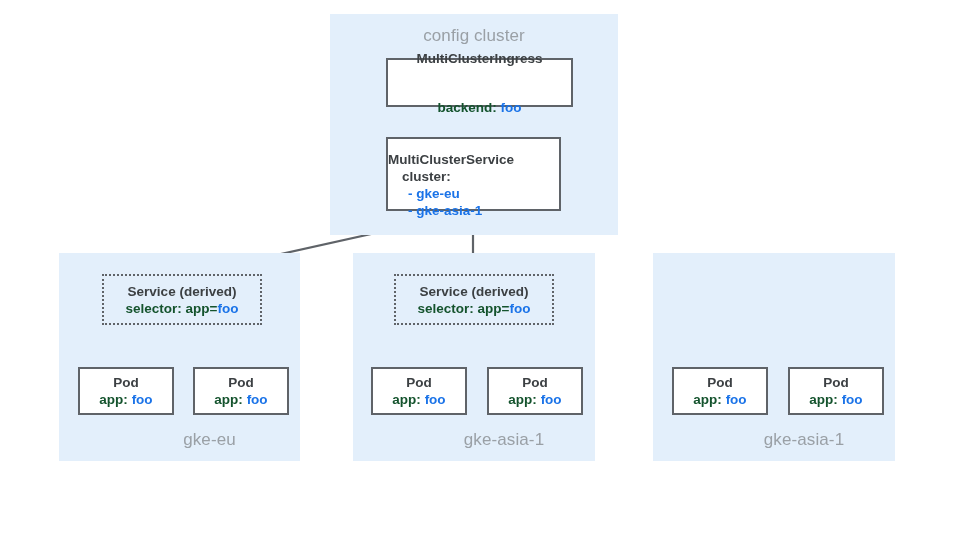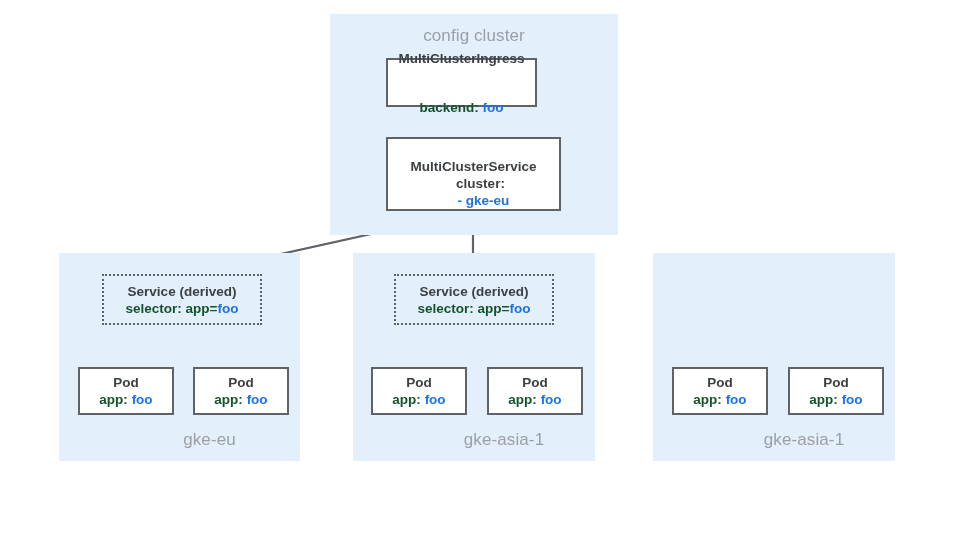--- a/index.html
+++ b/index.html
@@ -57,23 +57,23 @@
     line-height: 17px;
     font-weight: bold;
     z-index: 3;
   }
   .node .ln { white-space: nowrap; }
   .node.derived {
     background: transparent;
     border: 2px dotted #5f6368;
   }
   .node.mcs {
-    align-items: center;
+    align-items: flex-start;
     justify-content: flex-start;
-    padding: 19px 0 0 0;
+    padding: 12px 0 0 0;
   }
   .node.mcs .title { text-align: center; }
   .node.mcs .ln.left { padding-left: 14px; text-align: left; }
   .node.mcs .ln.item { padding-left: 20px; text-align: left; }
   .val { color: #1a73e8; font-weight: bold; }
   .lbl { color: #14532d; font-weight: bold; }
 </style>
 </head>
 <body>
 
@@ -113,32 +113,33 @@
     <g>
       <line x1="471" y1="326" x2="424" y2="360" stroke="#bdc1c6" stroke-width="3" stroke-dasharray="9 7" marker-end="url(#ah-dash)"></line>
       <line x1="476" y1="326" x2="524" y2="360" stroke="#bdc1c6" stroke-width="3" stroke-dasharray="9 7" marker-end="url(#ah-dash)"></line>
     </g>
   </svg>
 
   <div class="panel" style="left:330px; top:14px; width:288px; height:221px;">
     <div class="panel-title top">config cluster</div>
   </div>
 
-  <div class="node" style="left:386px; top:58px; width:151px; height:49px;gap:32px;">
+  <div class="node" style="left:386px; top:58px; width:187px; height:49px;gap:32px;">
     <div class="ln">MultiClusterIngress</div>
     <div class="ln">
       <span class="lbl">backend:</span>
       <span class="val">foo</span>
     </div>
   </div>
 
   <div class="node mcs" style="left:386px; top:137px; width:175px; height:74px;">
     <div class="ln title">MultiClusterService</div>
     <div class="ln left">cluster:</div>
     <div class="ln item val">- gke-eu</div>
+    <div class="ln item val">- gke-asia-1</div>
   </div>
 
   <div class="panel" style="left:59px; top:253px; width:241px; height:208px;">
     <div class="panel-title bottom">gke-eu</div>
   </div>
 
   <div class="node derived" style="left:102px; top:274px; width:160px; height:51px;">
     <div class="ln">Service (derived)</div>
     <div class="ln">
       <span class="lbl">selector: app=</span><span class="val">foo</span>

